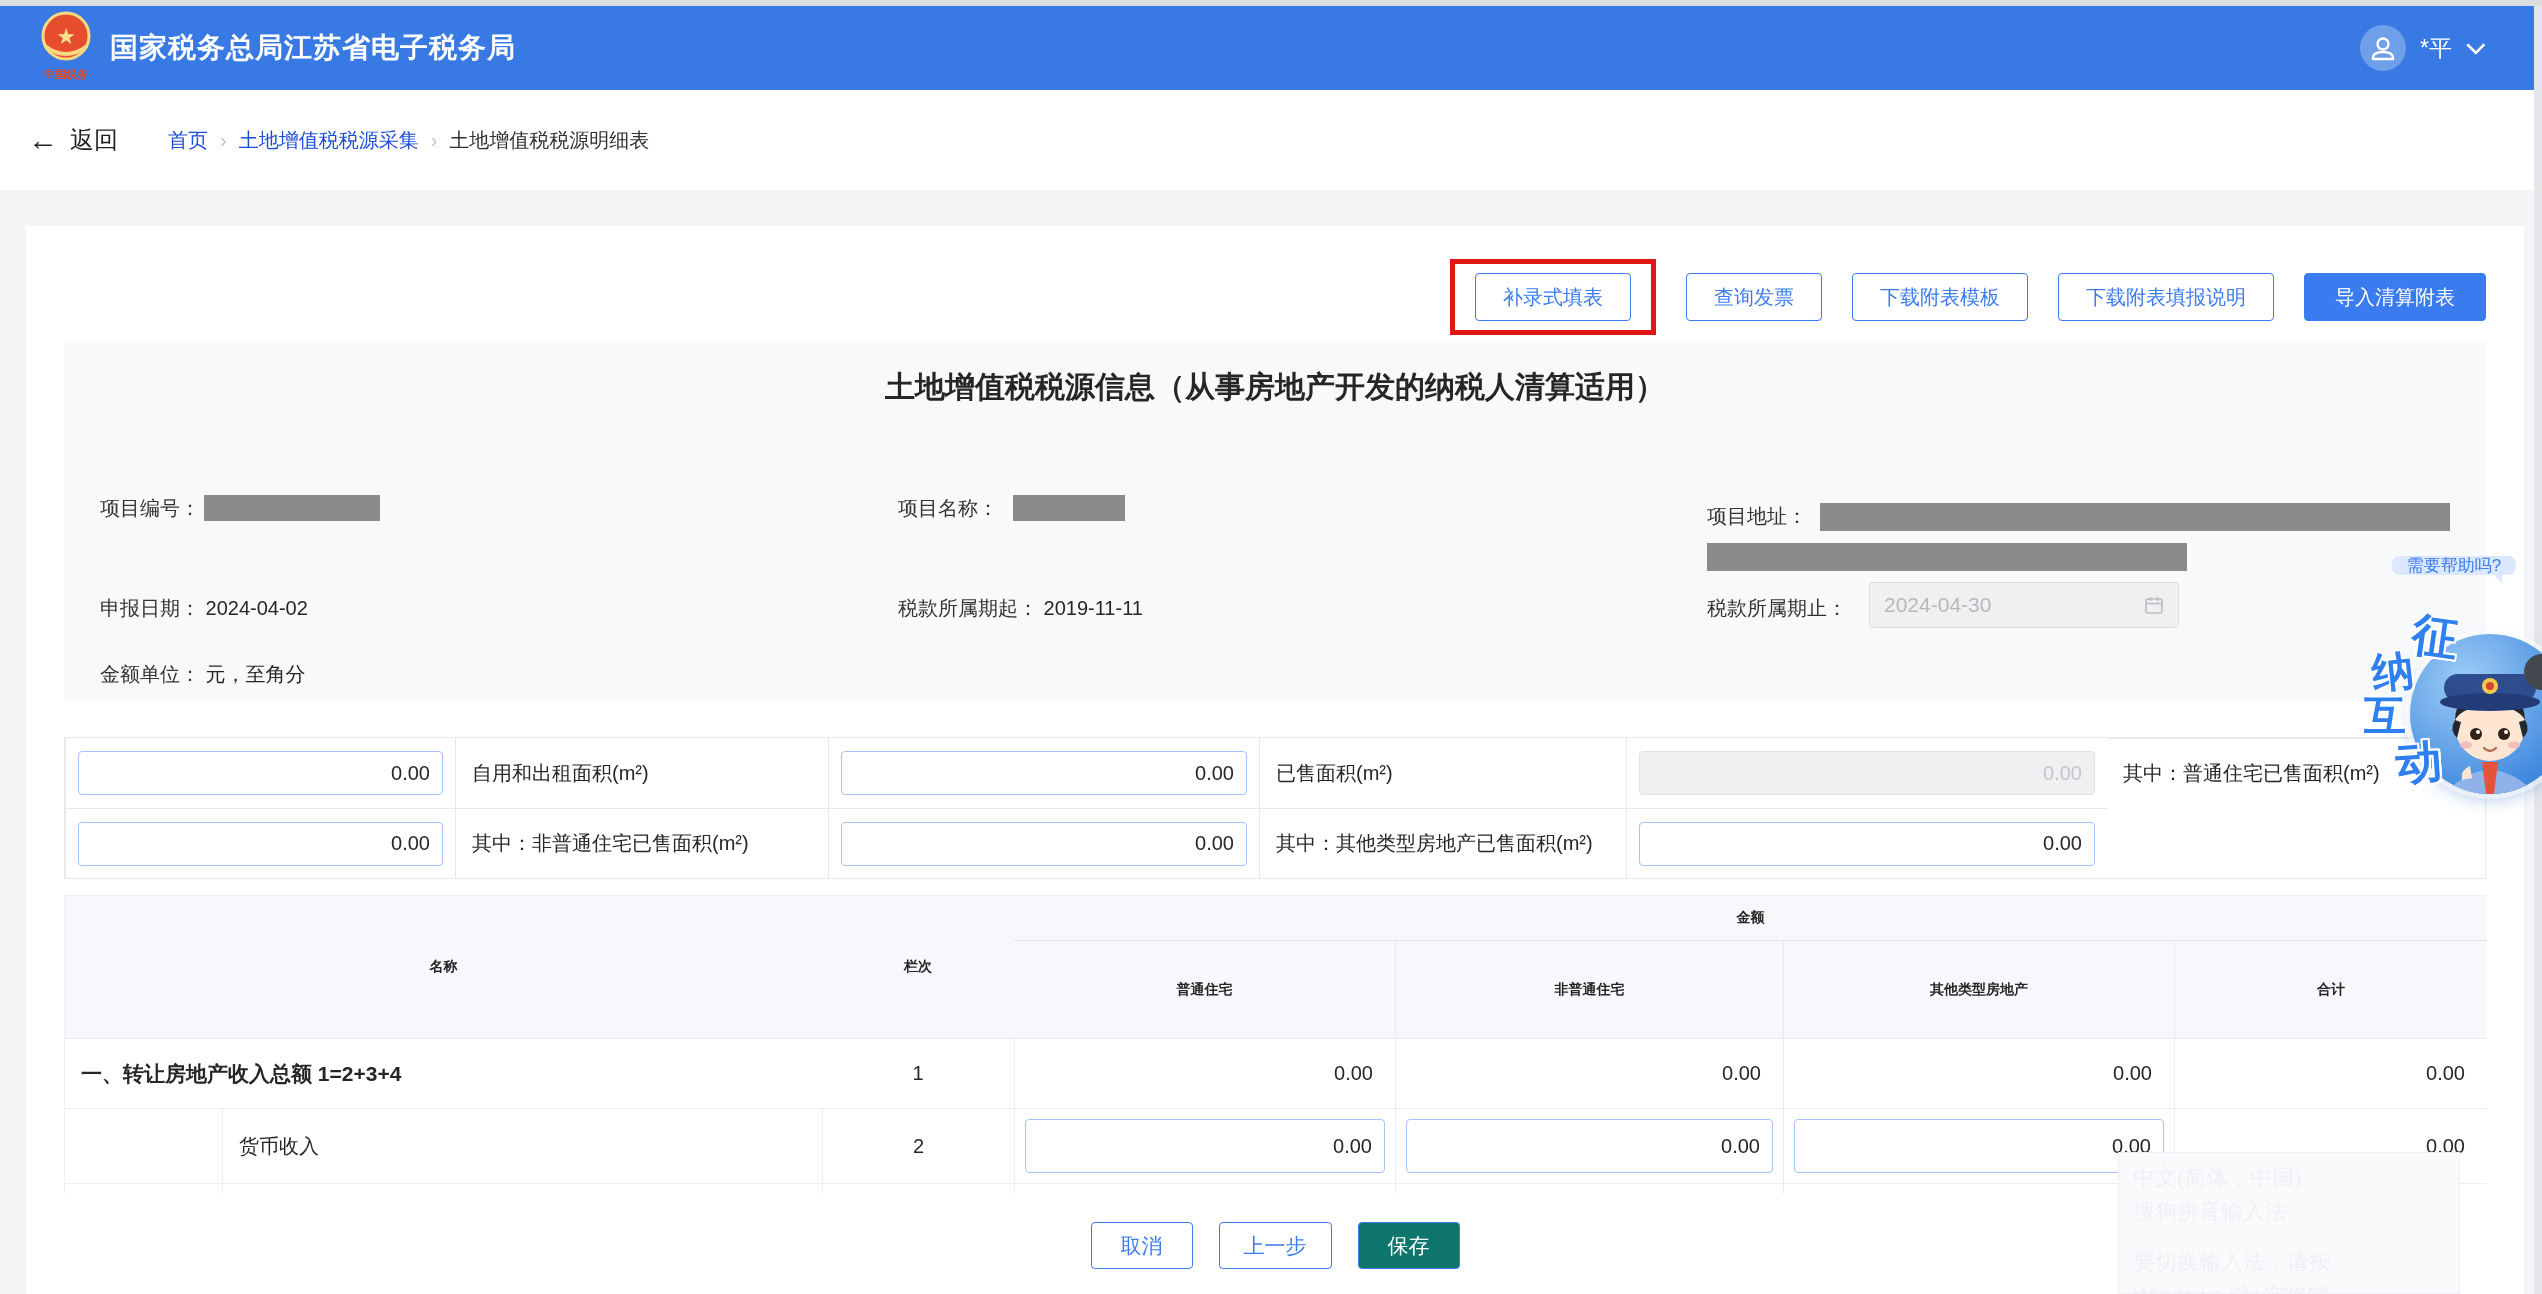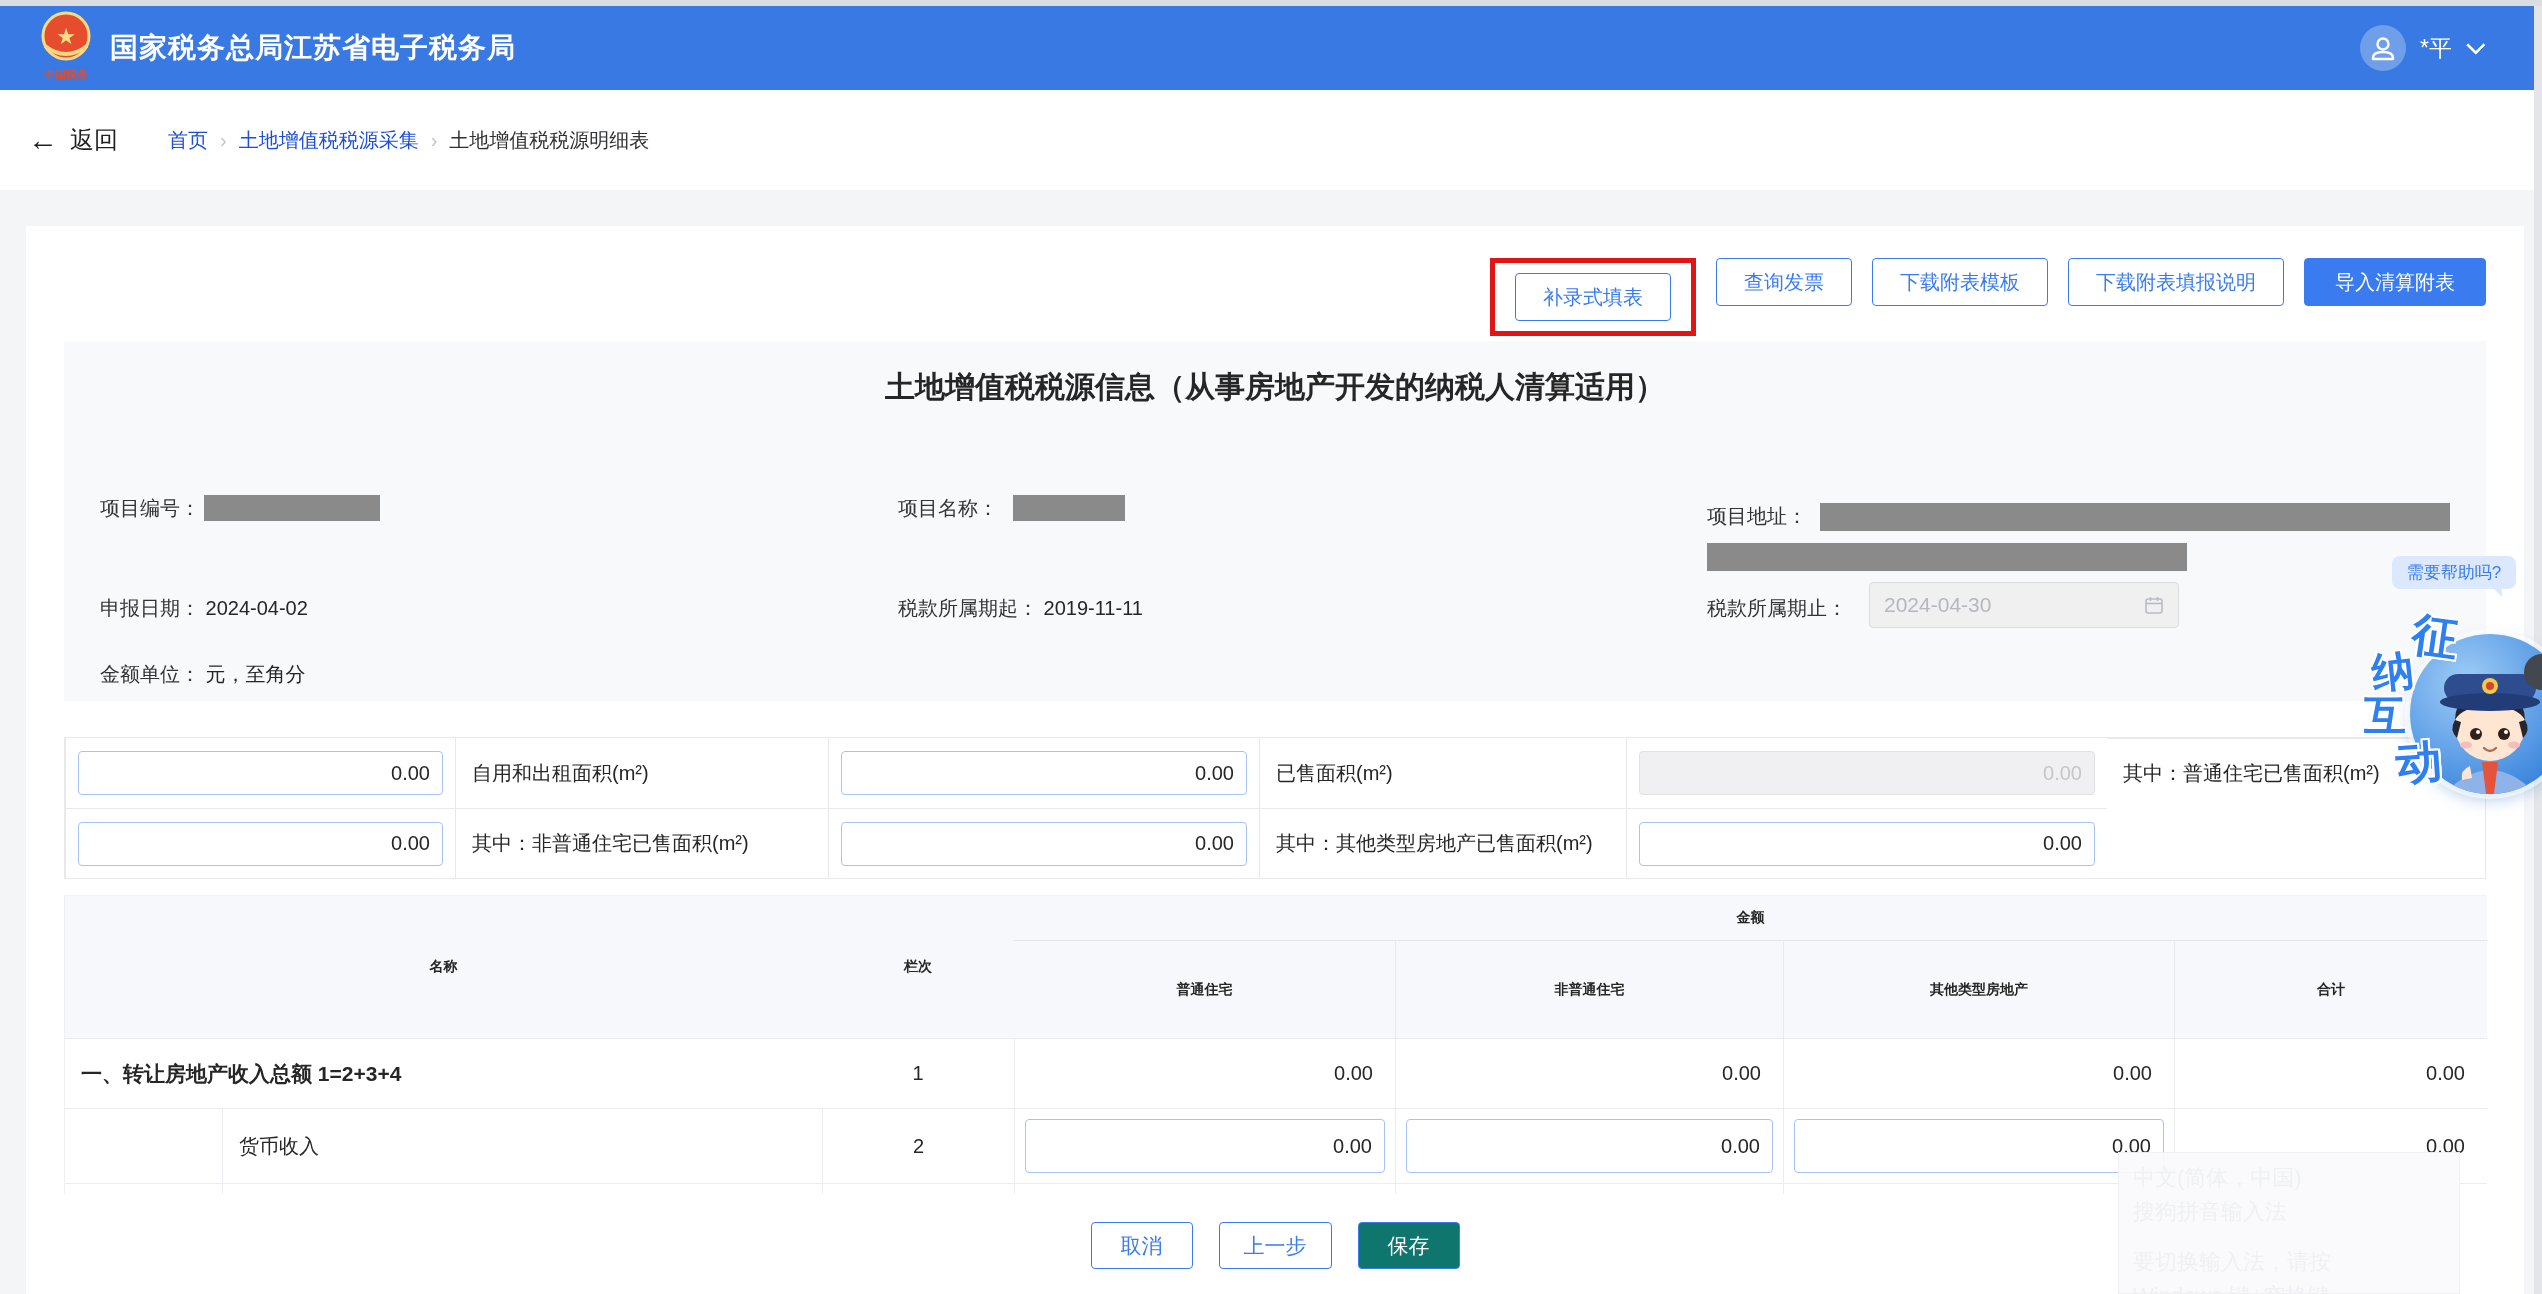--- a/index.html
+++ b/index.html
@@ -34,21 +34,21 @@
   .back-label { font-size:24px; color:#1f1f1f; }
   .crumbs { display:flex; align-items:center; gap:12px; margin-left:50px; font-size:20px; }
   .crumb-link { color:#1d4ed8; cursor:pointer; }
   .crumb-sep { color:#c0c4cc; font-size:20px; }
   .crumb-current { color:#303133; }
   
   .card { position:absolute; left:26px; top:226px; width:2498px; height:1068px; background:#fff; z-index:1; }
   
   .toolbar {
     position:absolute; top:258px; right:56px; height:78px;
-    display:flex; gap:20px; z-index:4;
+    display:flex; align-items:center; gap:30px; z-index:4;
   }
   .btn {
     height:48px; border:1px solid #3a7bf0; color:#3a7bf0; background:#fff;
     border-radius:4px; font-size:20px; padding:0 27px; cursor:pointer;
     font-family:inherit; white-space:nowrap;
   }
   .btn.primary { background:#3a7bf0; color:#fff; border-color:#3a7bf0; padding:0 30px; }
   .red-wrap { border:5px solid #e21515; padding:9px 20px; display:flex; align-items:center; }
   
   .info-panel { position:absolute; left:64px; top:341px; width:2422px; height:360px; background:#f8f9fb; z-index:2; }
@@ -112,21 +112,21 @@
   .p0 { grid-area:5/1/6/2; border-bottom:none; } .p1 { grid-area:5/2/6/3; border-bottom:none; }
   .p2 { grid-area:5/3/6/4; border-bottom:none; } .p3 { grid-area:5/4/6/5; border-bottom:none; }
   .p4 { grid-area:5/5/6/6; border-bottom:none; } .p5 { grid-area:5/6/6/7; border-bottom:none; }
   
   .footer-bar { position:absolute; left:64px; top:1222px; width:2422px; display:flex; justify-content:center; gap:26px; z-index:2; }
   .fbtn { height:47px; border:1px solid #3a7bf0; color:#3a7bf0; background:#fff; border-radius:4px; font-size:21px; padding:0 29px; cursor:pointer; font-family:inherit; }
   .fbtn.wide { padding:0 24px; }
   .fbtn.primary { background:#0f766e; color:#fff; }
   
   .assist-bubble {
-    position:absolute; left:2392px; top:556px; width:124px; height:33px; z-index:6;
+    position:absolute; left:2392px; top:556px; width:124px; height:19px; z-index:6;
     background:#dbe8fd; border-radius:8px; display:flex; align-items:center; justify-content:center;
     font-size:17px; color:#3a7bf0;
   }
   .assist-bubble:after {
     content:""; position:absolute; right:14px; bottom:-8px;
     border:5px solid transparent; border-top-color:#dbe8fd; border-right-color:#dbe8fd;
   }
   .assist-circle {
     position:absolute; left:2410px; top:634px; width:160px; height:160px; border-radius:50%;
     background:radial-gradient(circle at 35% 30%, #9fcdf7, #3c86dd 78%); z-index:5;

